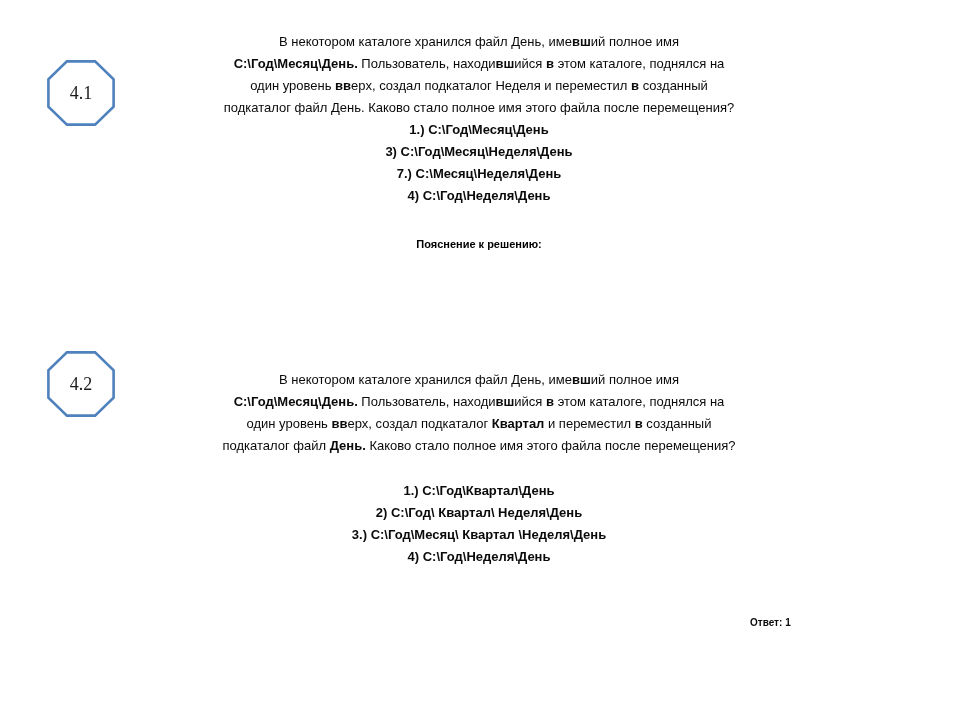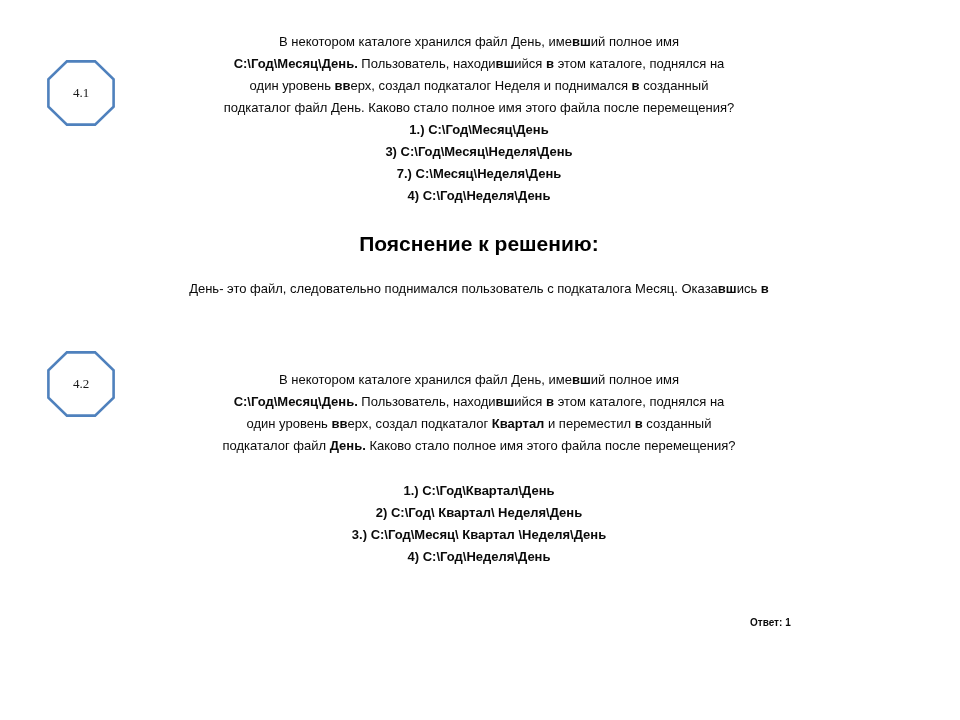--- a/index.html
+++ b/index.html
@@ -23,34 +23,34 @@
   .line {
     height: 22px;
     line-height: 22px;
     font-size: 13px;
     white-space: pre;
     color: #0a0a0a;
   }
   .line b, .line .bseg { font-weight: 700; }
   .heading-line {
     height: 22px; line-height: 22px;
-    font-size: 21px; font-weight: 700;
+    font-size: 11px; font-weight: 700;
     white-space: pre;
   }
   .badge {
     position: absolute;
     width: 68px; height: 66px;
   }
   .badge svg { position: absolute; left: 0; top: 0; }
   .badge-label {
     position: absolute; left: 0; top: 0;
     width: 68px; height: 66px;
     display: flex; align-items: center; justify-content: center;
     font-family: "Liberation Serif", "DejaVu Serif", serif;
-    font-size: 13px;
+    font-size: 18px;
     color: #1a1a1a;
   }
   .answer-line {
     position: absolute;
     height: 22px; line-height: 22px;
     font-size: 10px; font-weight: 700;
     white-space: pre;
     color: #0a0a0a;
   }
 </style>
@@ -62,34 +62,33 @@
   <div class="badge" style="left:47px; top:60px;">
     <svg width="68" height="66" viewBox="0 0 68 66">
       <polygon points="19.9,1.4 48.1,1.4 66.6,19.3 66.6,46.7 48.1,64.6 19.9,64.6 1.4,46.7 1.4,19.3" fill="#ffffff" stroke="#4f81bd" stroke-width="2.6" stroke-linejoin="miter"></polygon>
     </svg>
     <span class="badge-label">4.1</span>
   </div>
 
   <div class="txtblock" style="top:31px;">
     <div class="line"><span>В некотором каталоге хранился файл День, име</span><span class="bseg">вш</span><span>ий полное имя</span></div>
     <div class="line"><span class="bseg">C:\Год\Месяц\День.</span><span> Пользователь, находи</span><span class="bseg">вш</span><span>ийся </span><span class="bseg">в</span><span> этом каталоге, поднялся на</span></div>
-    <div class="line"><span>один уровень </span><span class="bseg">вв</span><span>ерх, создал подкаталог Неделя и поднимался </span><span class="bseg">в</span><span> созданный</span></div>
+    <div class="line"><span>один уровень </span><span class="bseg">вв</span><span>ерх, создал подкаталог Неделя и переместил </span><span class="bseg">в</span><span> созданный</span></div>
     <div class="line"><span>подкаталог файл День. Каково стало полное имя этого файла после перемещения?</span></div>
     <div class="line"><span class="bseg">1.) C:\Год\Месяц\День</span></div>
     <div class="line"><span class="bseg">3) C:\Год\Месяц\Неделя\День</span></div>
     <div class="line"><span class="bseg">7.) C:\Месяц\Неделя\День</span></div>
     <div class="line"><span class="bseg">4) C:\Год\Неделя\День</span></div>
   </div>
 
   <div class="txtblock" style="top:233px;">
     <div class="heading-line">Пояснение к решению:</div>
   </div>
 
   <div class="txtblock" style="top:278px;">
-    <div class="line"><span>День- это файл, следовательно поднимался пользователь с подкаталога Месяц. Оказа</span><span class="bseg">вш</span><span>ись </span><span class="bseg">в</span></div>
   </div>
 
   <div class="badge" style="left:47px; top:351px;padding-left:10px;">
     <svg width="68" height="66" viewBox="0 0 68 66">
       <polygon points="19.9,1.4 48.1,1.4 66.6,19.3 66.6,46.7 48.1,64.6 19.9,64.6 1.4,46.7 1.4,19.3" fill="#ffffff" stroke="#4f81bd" stroke-width="2.6" stroke-linejoin="miter"></polygon>
     </svg>
     <span class="badge-label">4.2</span>
   </div>
 
   <div class="txtblock" style="top:369px;">

